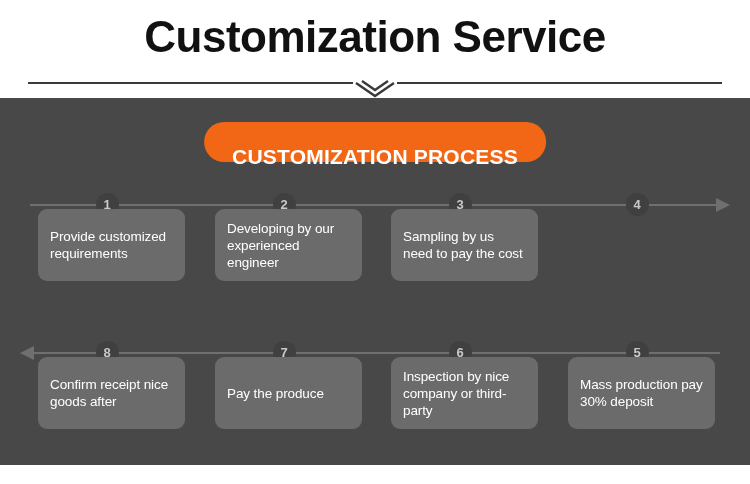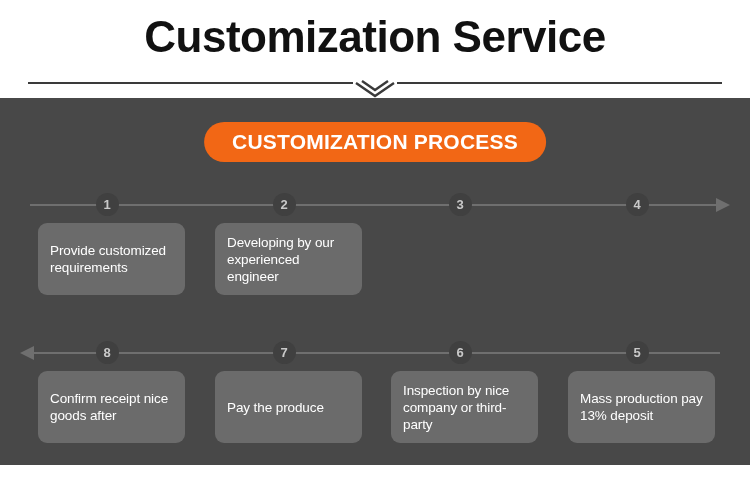--- a/index.html
+++ b/index.html
@@ -79,21 +79,21 @@
     background: #484848;
   }
 
   
   .badge {
     position: absolute;
     left: 50%;
     transform: translateX(-50%);
     top: 24px;
     height: 40px;
-    padding: 0 28px;
+    padding: 15px 28px;
     border-radius: 20px;
     background: #F26715;
     color: #ffffff;
     font-family: "Liberation Sans", sans-serif;
     font-weight: bold;
     font-size: 21px;
     letter-spacing: 0.2px;
     line-height: 40px;
     white-space: nowrap;
     box-sizing: border-box;
@@ -168,21 +168,21 @@
   }
   .num-c1 { left: 107px; }
   .num-c2 { left: 284px; }
   .num-c3 { left: 460px; }
   .num-c4 { left: 637px; }
 
   
   .boxes {
     position: absolute;
     left: 0;
-    top: 38px;
+    top: 24px;
     width: 750px;
     height: 80px;
   }
   .step-box {
     position: absolute;
     top: 0;
     width: 147px;
     height: 72px;
     background: #6b6b6b;
     border-radius: 9px;
@@ -250,20 +250,23 @@
         <div class="num-circle num-c4">4</div>
       </div>
 
       <div class="boxes">
         <div class="step-box box-c1">
           <span class="step-box-text">Provide customized requirements</span>
         </div>
         <div class="step-box box-c2">
           <span class="step-box-text">Developing by our experienced engineer</span>
         </div>
+        <div class="step-box box-c3">
+          <span class="step-box-text">Sampling by us need to pay the cost</span>
+        </div>
       </div>
     </div>
 
     <div class="row row-bottom">
 
       <div class="track">
         <div class="track-line"></div>
         <div class="track-head track-head-left"></div>
       </div>
 
@@ -278,21 +281,21 @@
         <div class="step-box box-c1">
           <span class="step-box-text">Confirm receipt nice goods after</span>
         </div>
         <div class="step-box box-c2">
           <span class="step-box-text">Pay the produce</span>
         </div>
         <div class="step-box box-c3">
           <span class="step-box-text">Inspection by nice company or third-party</span>
         </div>
         <div class="step-box box-c4">
-          <span class="step-box-text">Mass production pay 13% deposit</span>
+          <span class="step-box-text">Mass production pay 30% deposit</span>
         </div>
       </div>
     </div>
 
   </div>
 
   <div class="footer-strip"></div>
 </div>
 
 </body></html>

